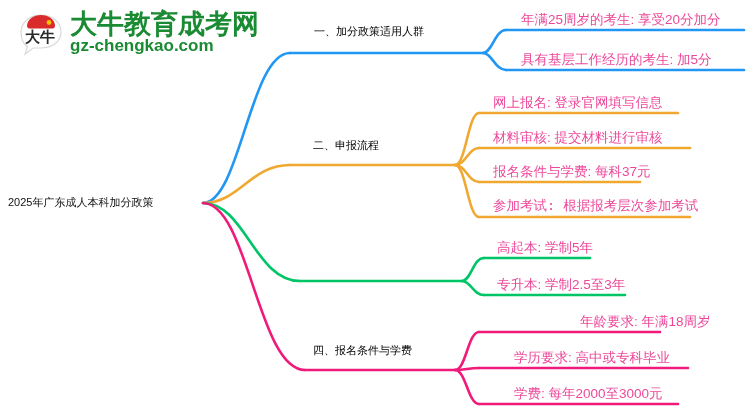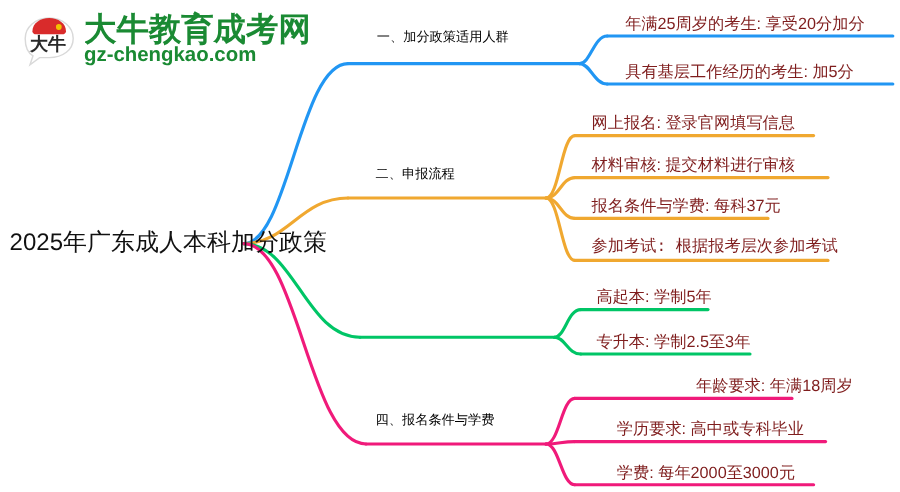--- a/index.html
+++ b/index.html
@@ -64,30 +64,30 @@
 
   
   .node {
     position: absolute;
     white-space: nowrap;
     color: #1a1a1a;
     font-size: 14px;
     line-height: 18px;
   }
   .node.root {
-    font-size: 20px;
+    font-size: 11px;
     color: #111111;
   }
   .node.branch {
     font-size: 11px;
     color: #000000;
   }
   .node.leaf {
     font-size: 13.5px;
-    color: #7f1d1d;
+    color: #ec4899;
   }
 </style>
 </head>
 <body>
 
 <div id="page">
 
   <div id="logo-area">
     <svg id="logo-mark" viewBox="0 0 46 44">
       <path d="M23 3 C34.5 3 43 10.5 43 20 C43 29.5 34.5 36 23 36 L15 36 L7 42 L9.5 34.5 C4.5 31.5 3 26 3 20 C3 10.5 11.5 3 23 3 Z" fill="#ffffff" stroke="#d9d9d9" stroke-width="1.2"></path>

